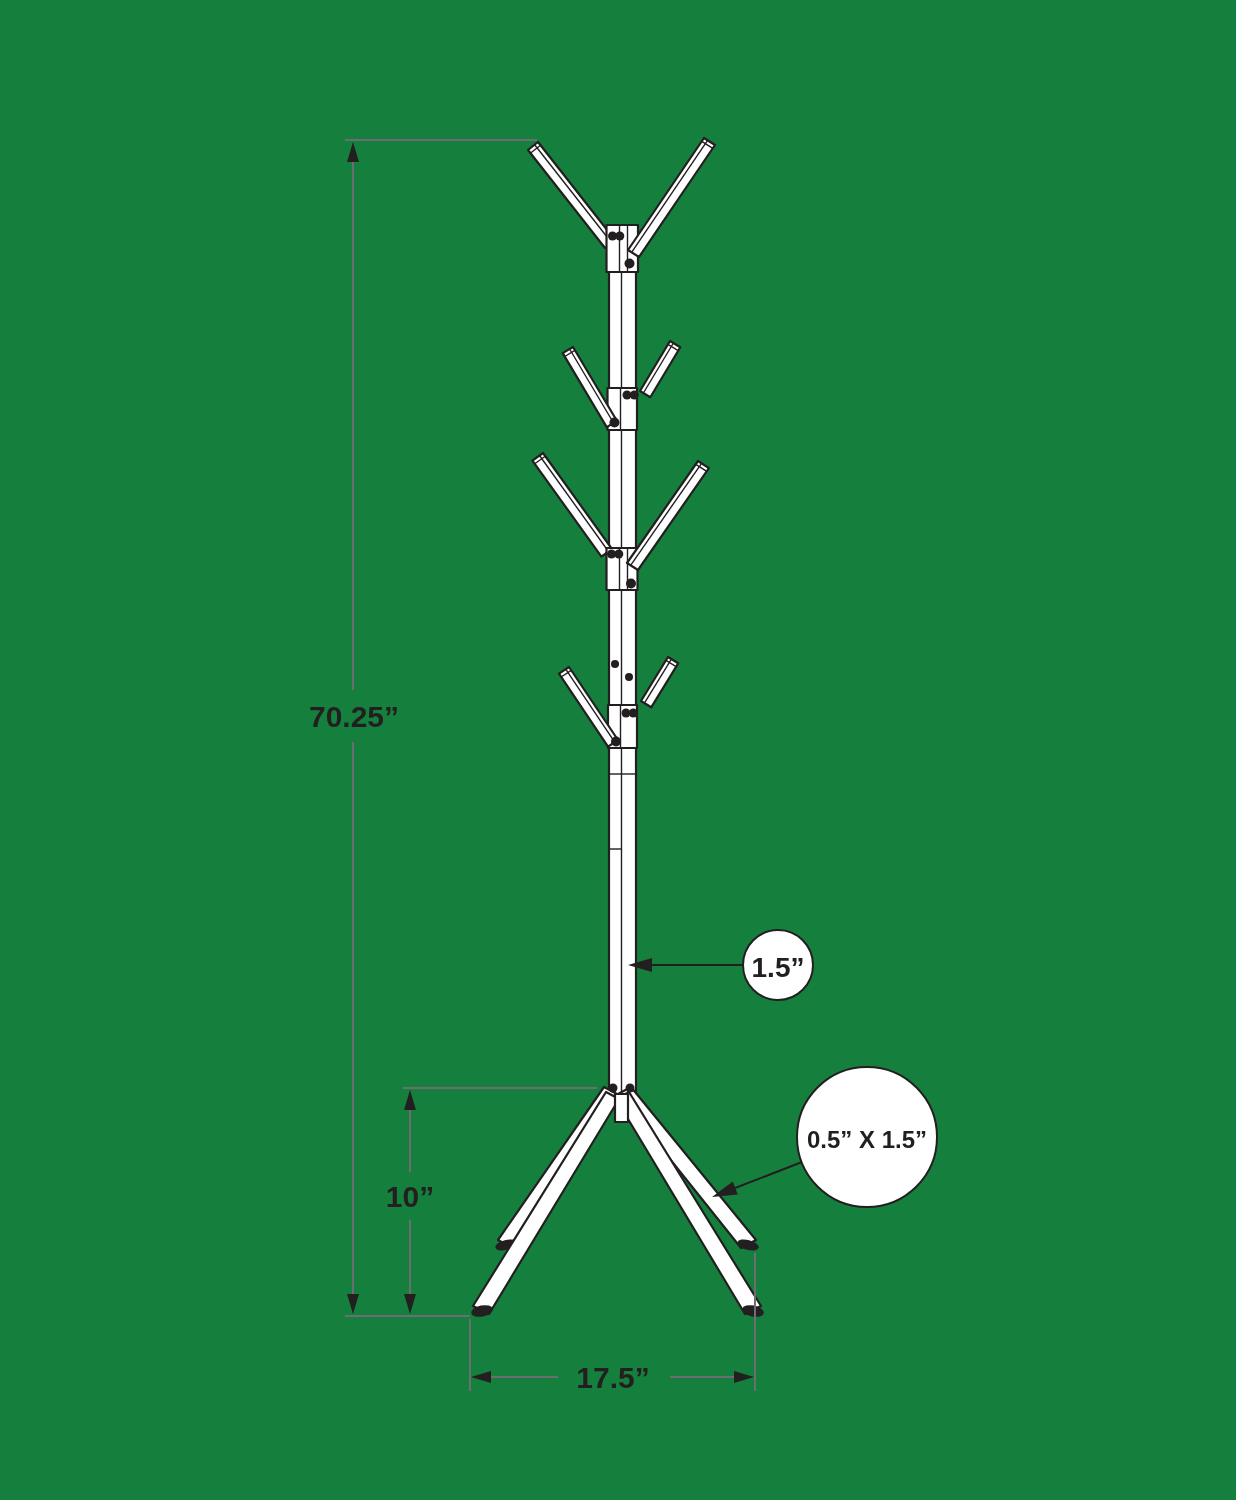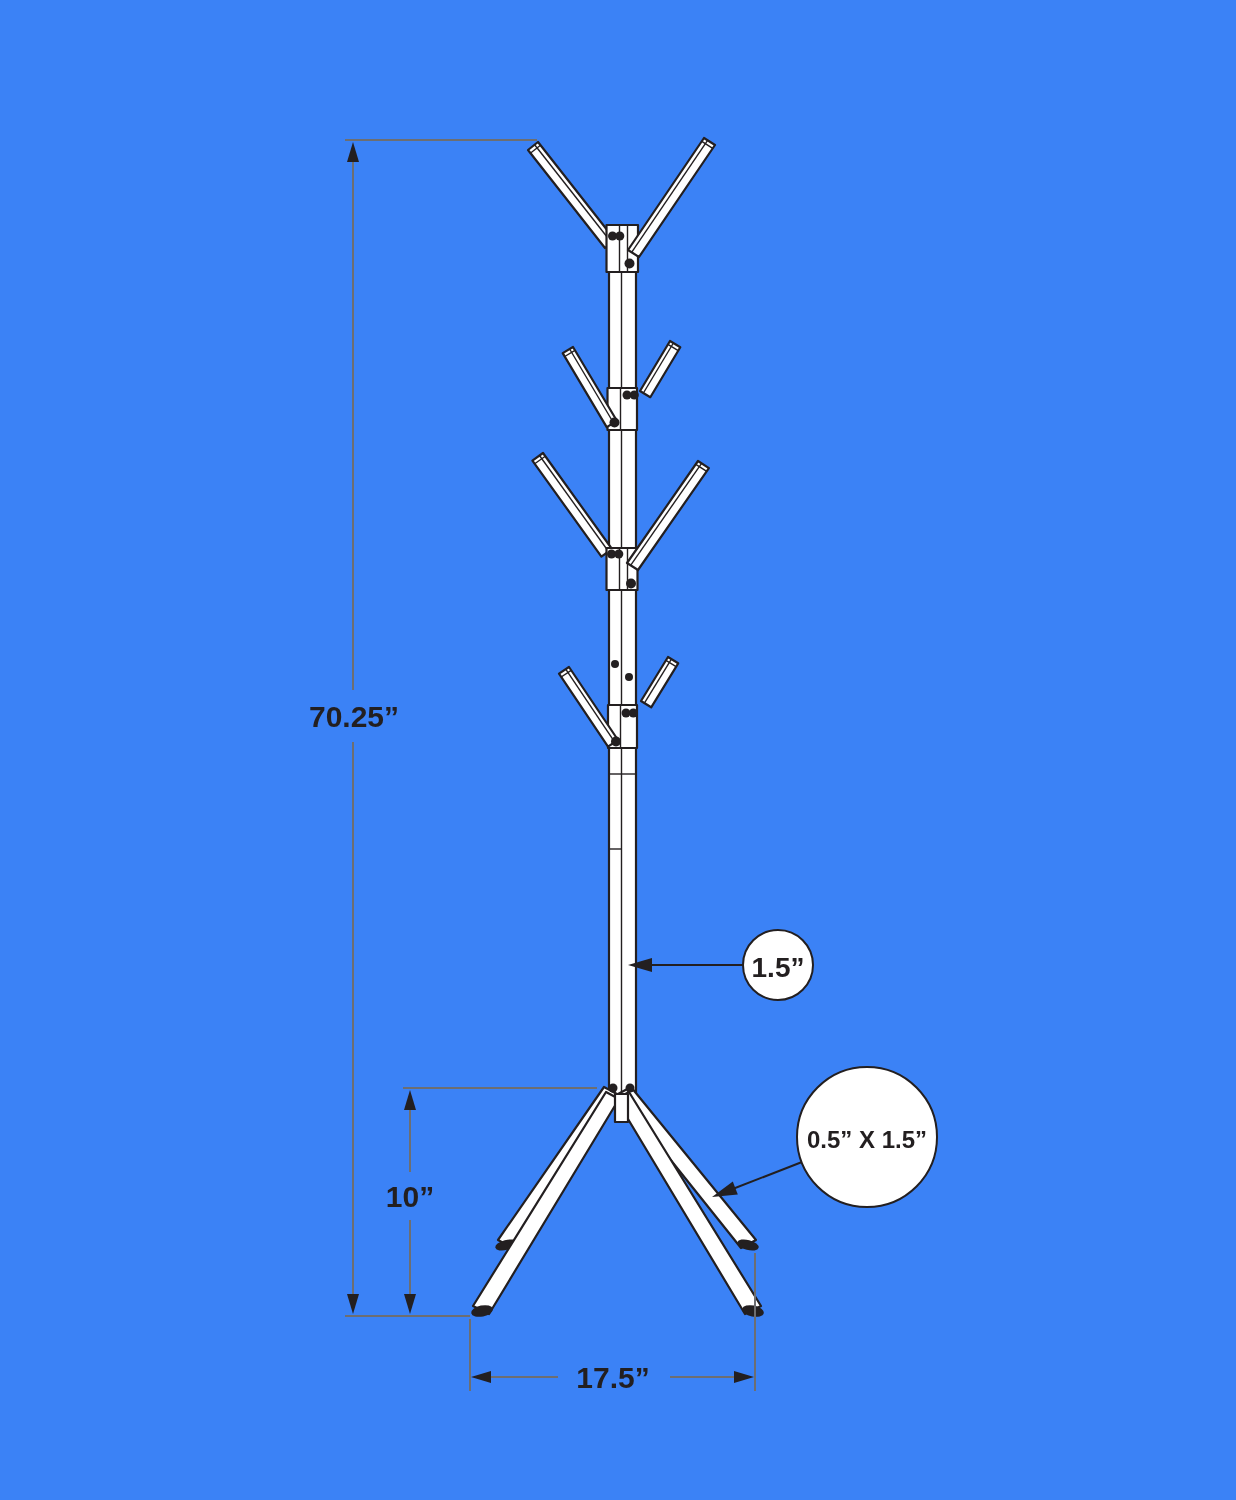--- a/index.html
+++ b/index.html
@@ -1,16 +1,16 @@
 <!DOCTYPE html>
 <html><head>
 <meta charset="utf-8">
 <style>
   html,body{margin:0;padding:0;background:#ffffff;}
-  .canvas{width:1236px;height:1500px;position:relative;background:#3b82f6;overflow:hidden;}
+  .canvas{width:1236px;height:1500px;position:relative;background:#15803d;overflow:hidden;}
   svg{display:block;}
   text{font-family:"Liberation Sans","DejaVu Sans",sans-serif;font-weight:700;fill:#231f20;}
   .dim-label{font-size:30px;}
   .callout-label{font-size:28px;}
   .callout-label-sm{font-size:24px;}
   .outline{stroke:#231f20;fill:#ffffff;stroke-width:2.2;stroke-linejoin:round;}
   .thin{stroke:#231f20;stroke-width:1.4;fill:none;}
   .dimline{stroke:#6d6e71;stroke-width:2;fill:none;}
   .arrow{fill:#231f20;stroke:none;}
   .bolt{fill:#231f20;stroke:none;}

